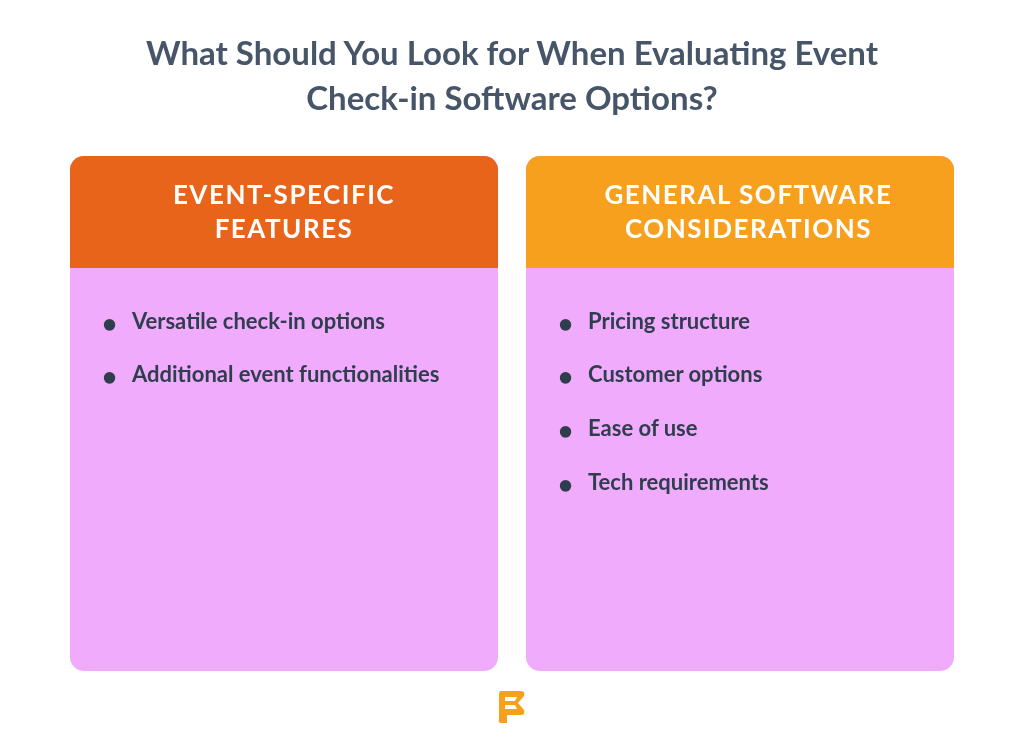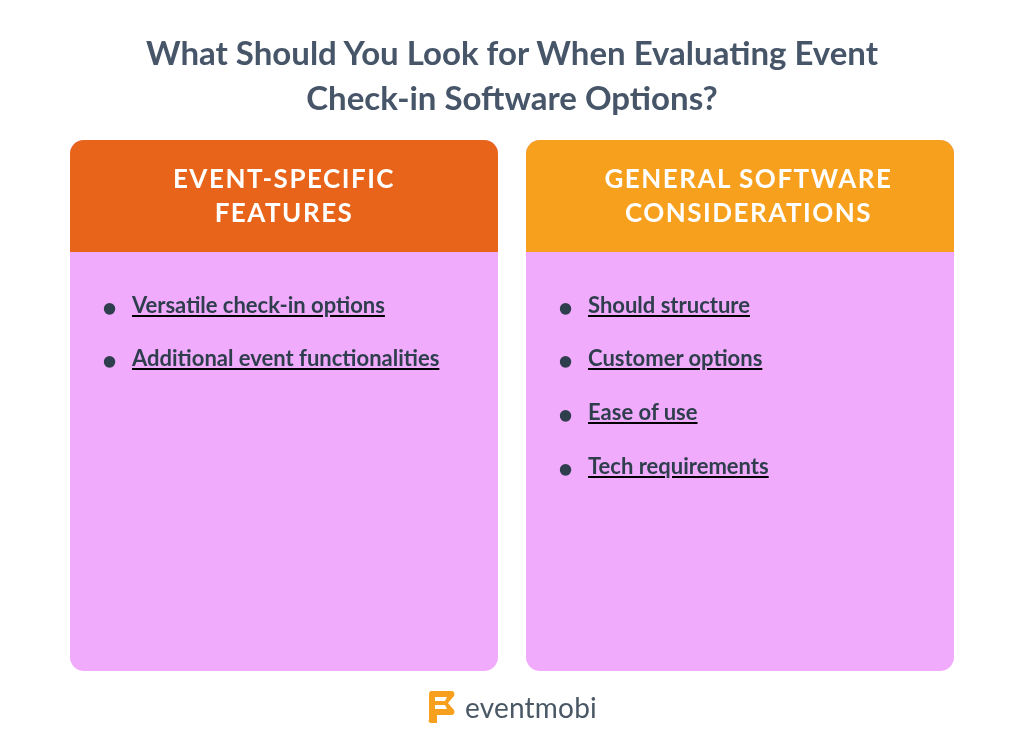--- a/index.html
+++ b/index.html
@@ -12,21 +12,21 @@
       flex-direction: column;
       align-items: center;
       padding: 30px 70px 20px;
     }
     .title {
       color: #475569;
       font-size: 33px;
       font-weight: 700;
       text-align: center;
       line-height: 1.35;
-      margin-bottom: 21px;
+      margin-bottom: 37px;
       max-width: 780px;
     }
     .cards {
       display: flex;
       gap: 28px;
       width: 100%;
       justify-content: center;
       flex: 1;
     }
     .card {
@@ -43,21 +43,20 @@
       font-weight: 700;
       letter-spacing: 1.5px;
       text-align: center;
       padding: 22px 30px;
       line-height: 1.3;
     }
     .card:nth-child(1) .card-header { background: #e8641b; }
     .card:nth-child(2) .card-header { background: #f7a01e; padding-left: 47px; }
     .card-body {
       padding: 38px 36px 30px 56px;
-      text-decoration: underline;
     }
     ul {
       list-style: none;
     }
     li {
       position: relative;
       color: #2f3e4d;
       font-size: 22px;
       font-weight: 700;
       line-height: 1.35;
@@ -100,30 +99,29 @@
         <li>Versatile check-in options</li>
         <li>Additional event functionalities</li>
       </ul>
     </div>
   </div>
 
   <div class="card">
     <div class="card-header">GENERAL SOFTWARE CONSIDERATIONS</div>
     <div class="card-body">
       <ul>
-        <li>Should structure</li>
+        <li>Pricing structure</li>
         <li>Customer options</li>
         <li>Ease of use</li>
         <li>Tech requirements</li>
       </ul>
     </div>
   </div>
 
 </div>
 
 <div class="logo">
   <span class="logo-mark">
     <svg width="30" height="36" viewBox="0 0 30 36">
       <path d="M 4 2 L 24 2 C 27 2 28 4 27 7 L 21 14 L 27 21 C 28 24 27 26 24 26 L 10 26 L 10 34 L 4 34 C 2 34 1 32 2 30 L 2 6 C 2 3 3 2 4 2 Z M 8 8 L 8 12 L 18 12 L 20 8 Z M 8 16 L 8 20 L 20 20 L 18 16 Z" fill="#f7a01e"></path>
     </svg>
   </span>
-  <span class="logo-text">eventmobi</span>
 </div>
 
 </body></html>

